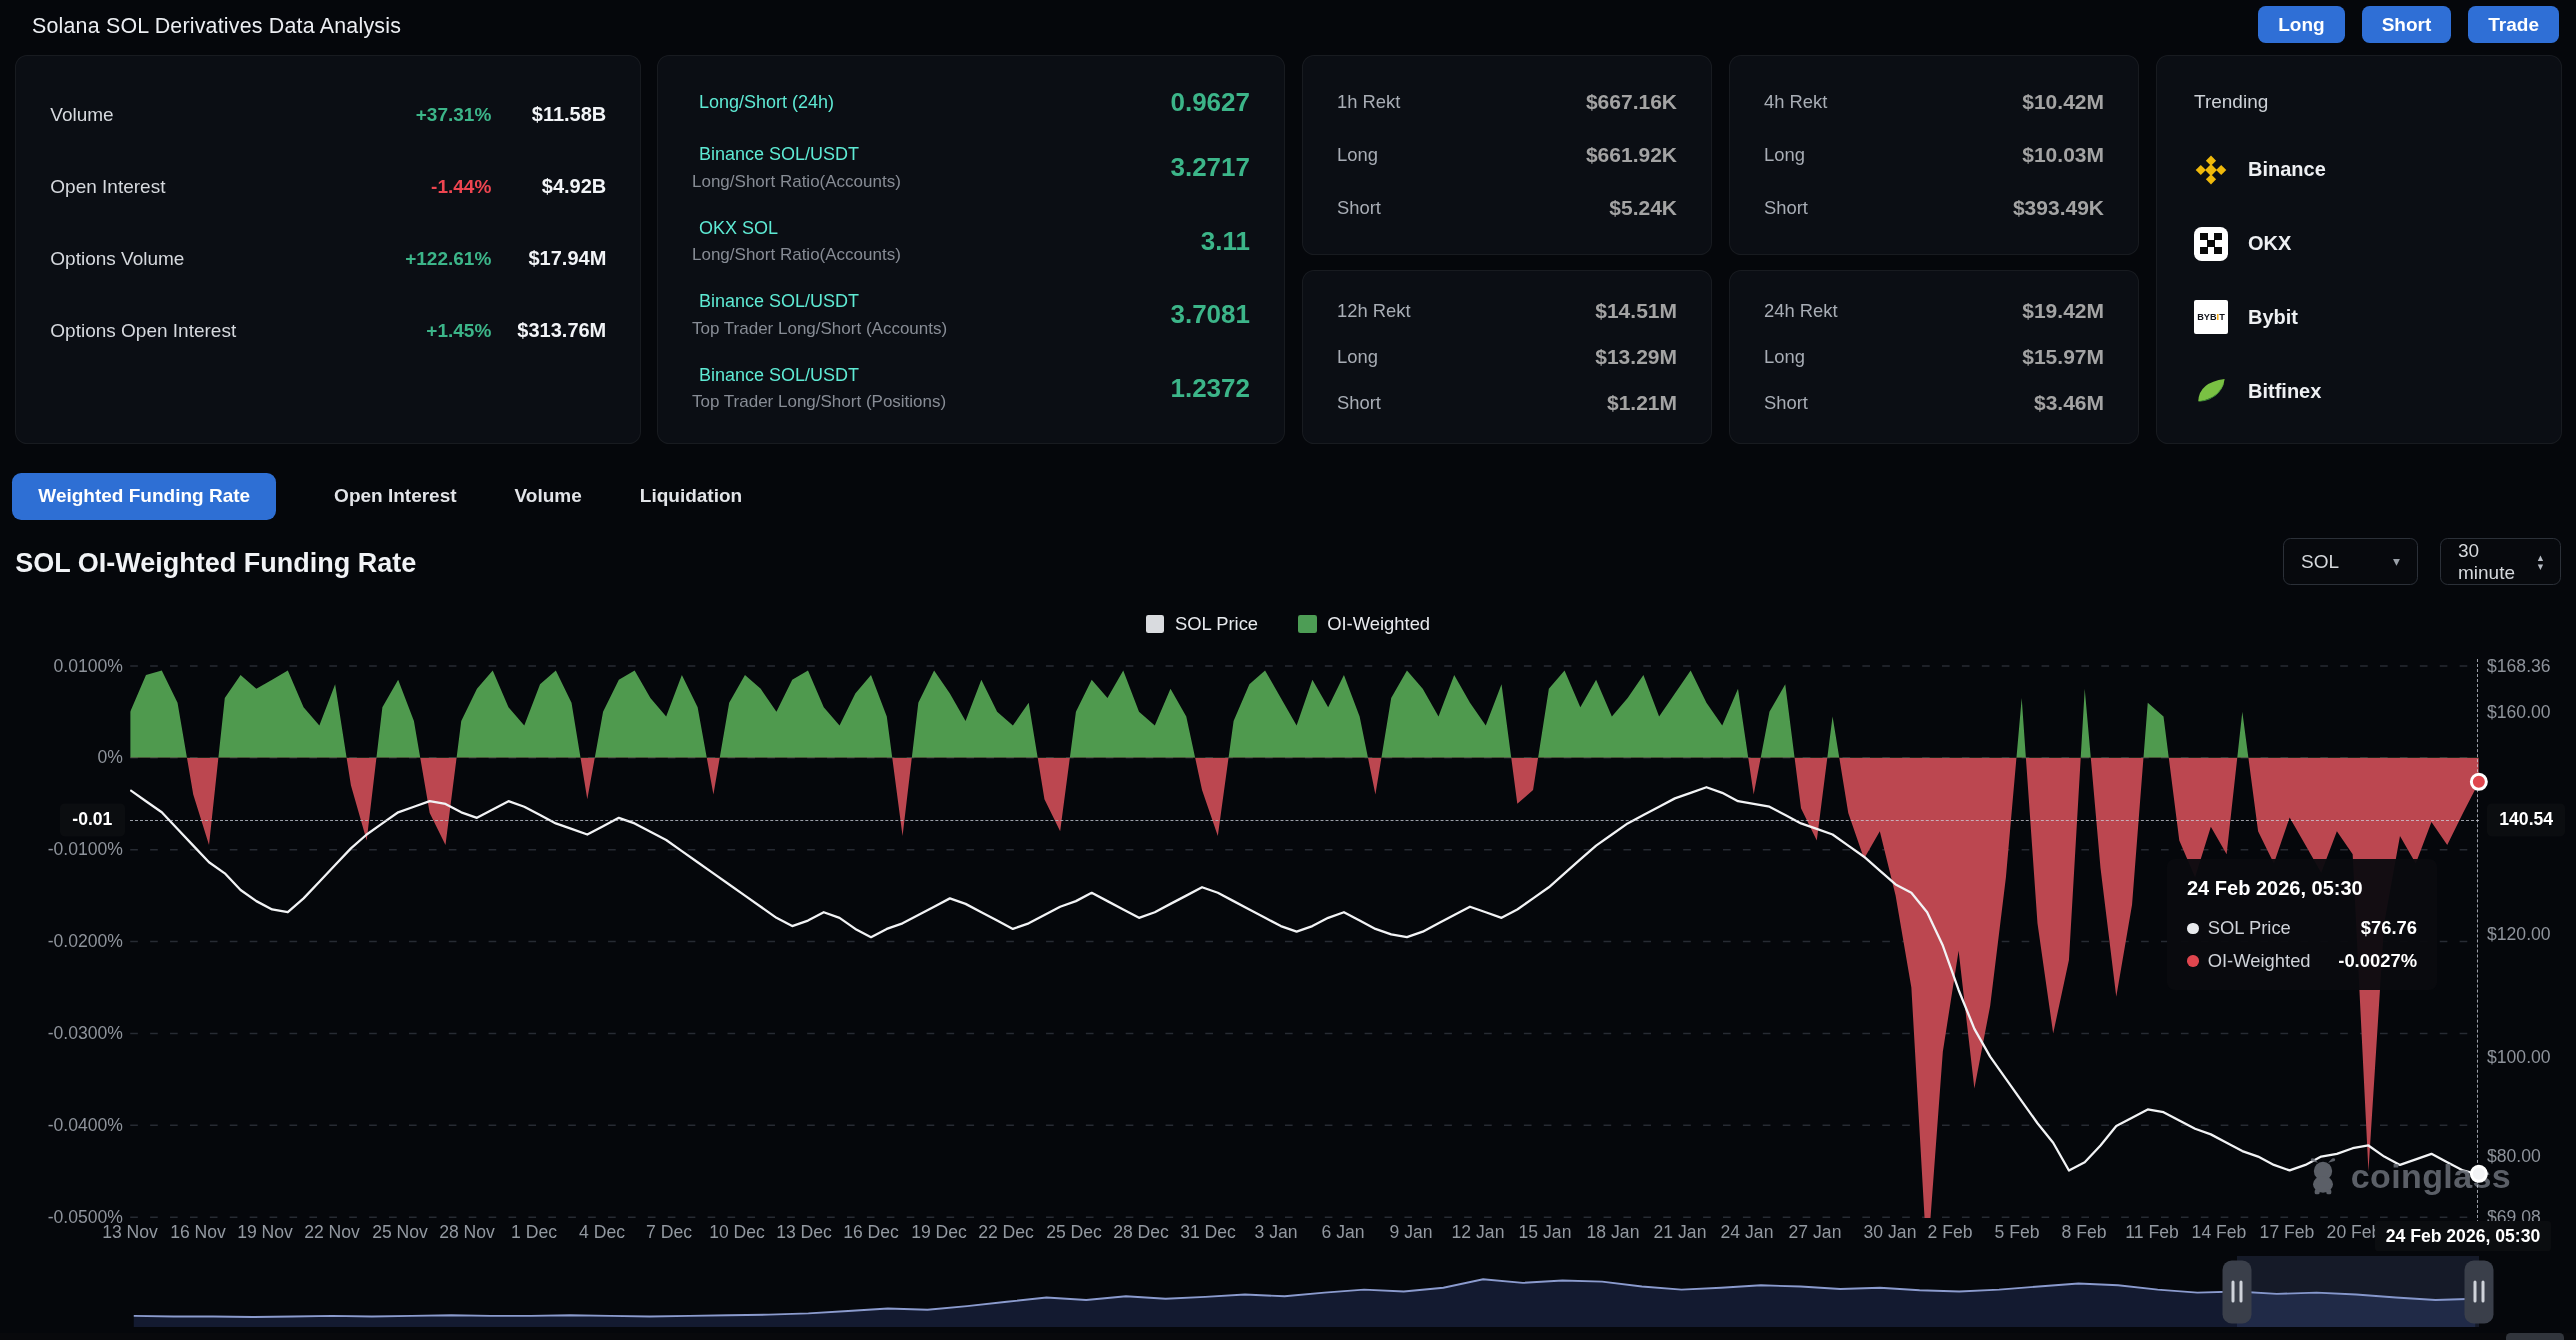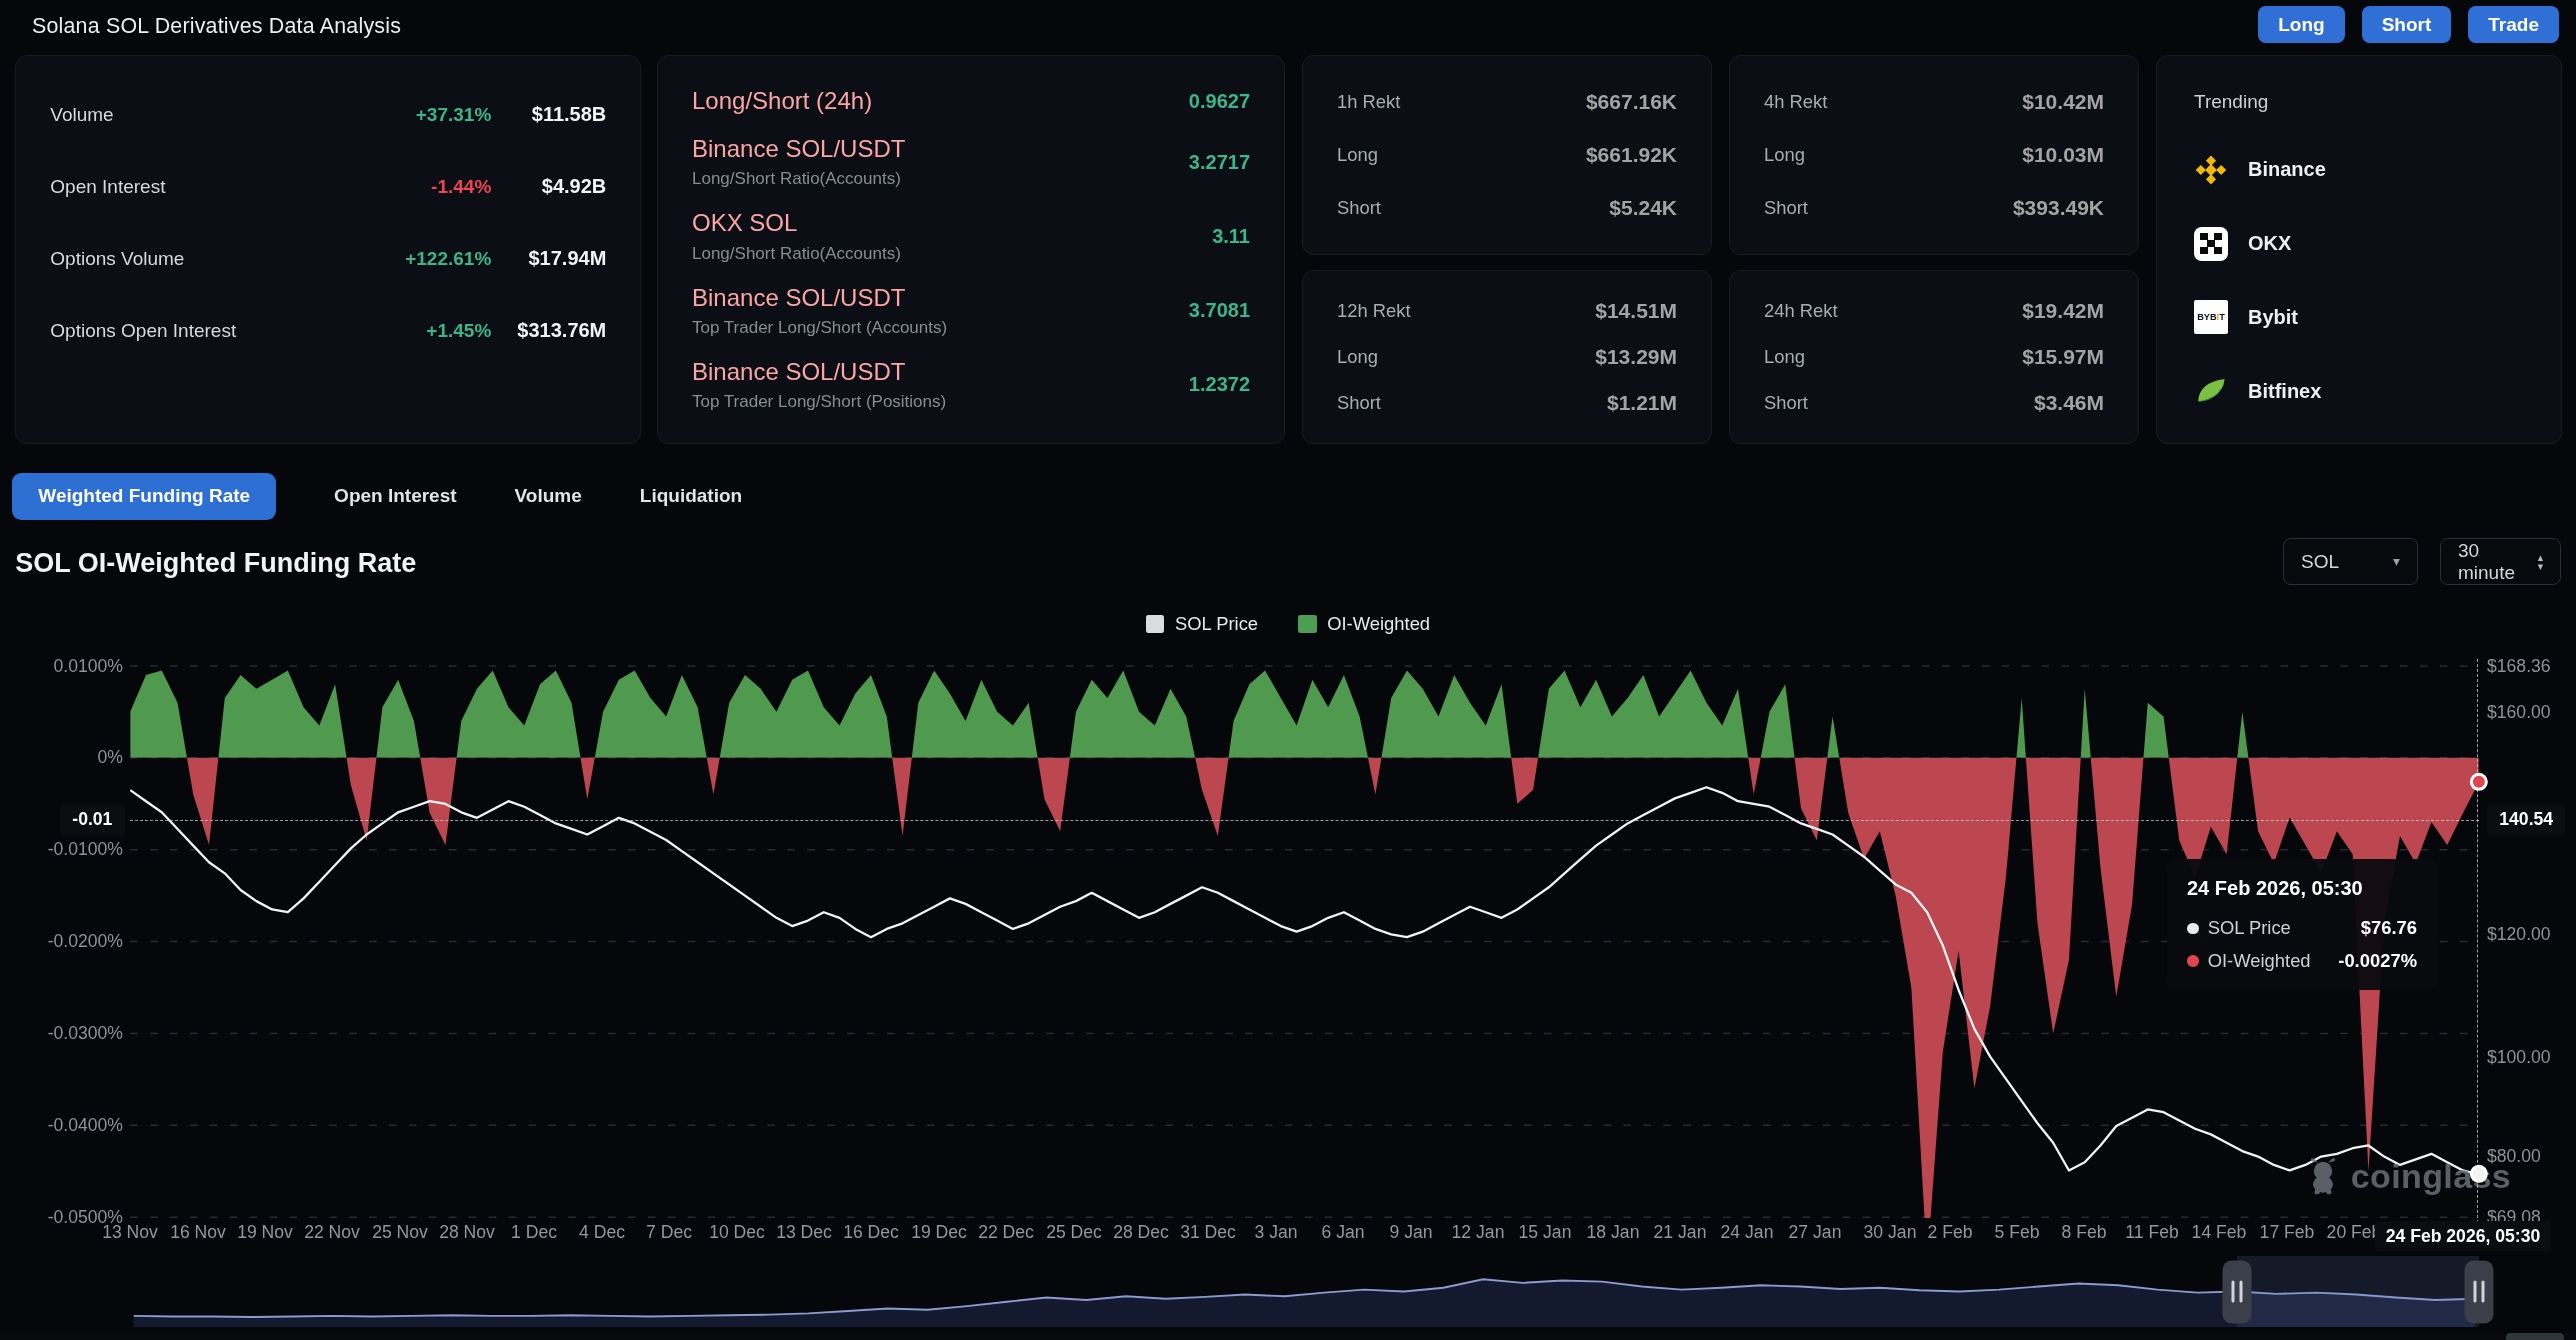--- a/index.html
+++ b/index.html
@@ -14,23 +14,23 @@
   .card{position:absolute;background:#0b0e14;border:1.5px solid rgba(255,255,255,.055);border-radius:12.3px;box-sizing:border-box;}
   #card-stats{left:15.3px;top:55px;width:626px;height:389px;padding:47px 34px;display:flex;flex-direction:column;gap:49px;}
   .srow{display:flex;align-items:center;}
   .srow .lbl{font-size:19px;color:#d6d9de;flex:1;}
   .srow .chg{font-size:19px;font-weight:600;margin-left:auto;}
   .srow .val{width:115px;text-align:right;font-size:20px;font-weight:700;color:#f2f4f7;}
   .green{color:#3cb589;} .red{color:#ee4550;}
   #card-ratios{left:657px;top:55px;width:628px;height:389px;padding:31px 34px;display:flex;flex-direction:column;justify-content:space-between;}
   .rrow{display:flex;align-items:center;}
   .rrow .rlbls{flex:1;display:flex;flex-direction:column;gap:6.1px;}
-  .rrow .rmain{font-size:24px;color:#fca5a5;font-weight:500;}
+  .rrow .rmain{font-size:18px;color:#5eead4;font-weight:500;margin-left:7px;}
   .rrow .rsub{font-size:17px;color:#878c95;}
-  .rrow .rval{font-size:20px;font-weight:600;color:#3cb589;text-align:left;}
+  .rrow .rval{font-size:26px;font-weight:600;color:#3cb589;text-align:left;}
   .rekt{padding:34px 34px;display:flex;flex-direction:column;justify-content:space-between;}
   #rekt-1h{left:1302px;top:55px;width:410px;height:200px;}
   #rekt-4h{left:1729px;top:55px;width:410px;height:200px;justify-content:space-between;}
   #rekt-12h{left:1302px;top:270px;width:410px;height:174px;padding:27.6px 34px;}
   #rekt-24h{left:1729px;top:270px;width:410px;height:174px;padding:27.6px 34px;}
   .krow{display:flex;align-items:center;justify-content:space-between;}
   .krow .klbl{font-size:18.4px;color:#a8adb5;}
   .krow .kval{font-size:21px;font-weight:700;color:#a3a3a3;}
   #card-trending{left:2156px;top:55px;width:406px;height:389px;padding:35px 37px;display:flex;flex-direction:column;justify-content:space-between;}
   .tr-title{font-size:19px;color:#cdd1d7;}

